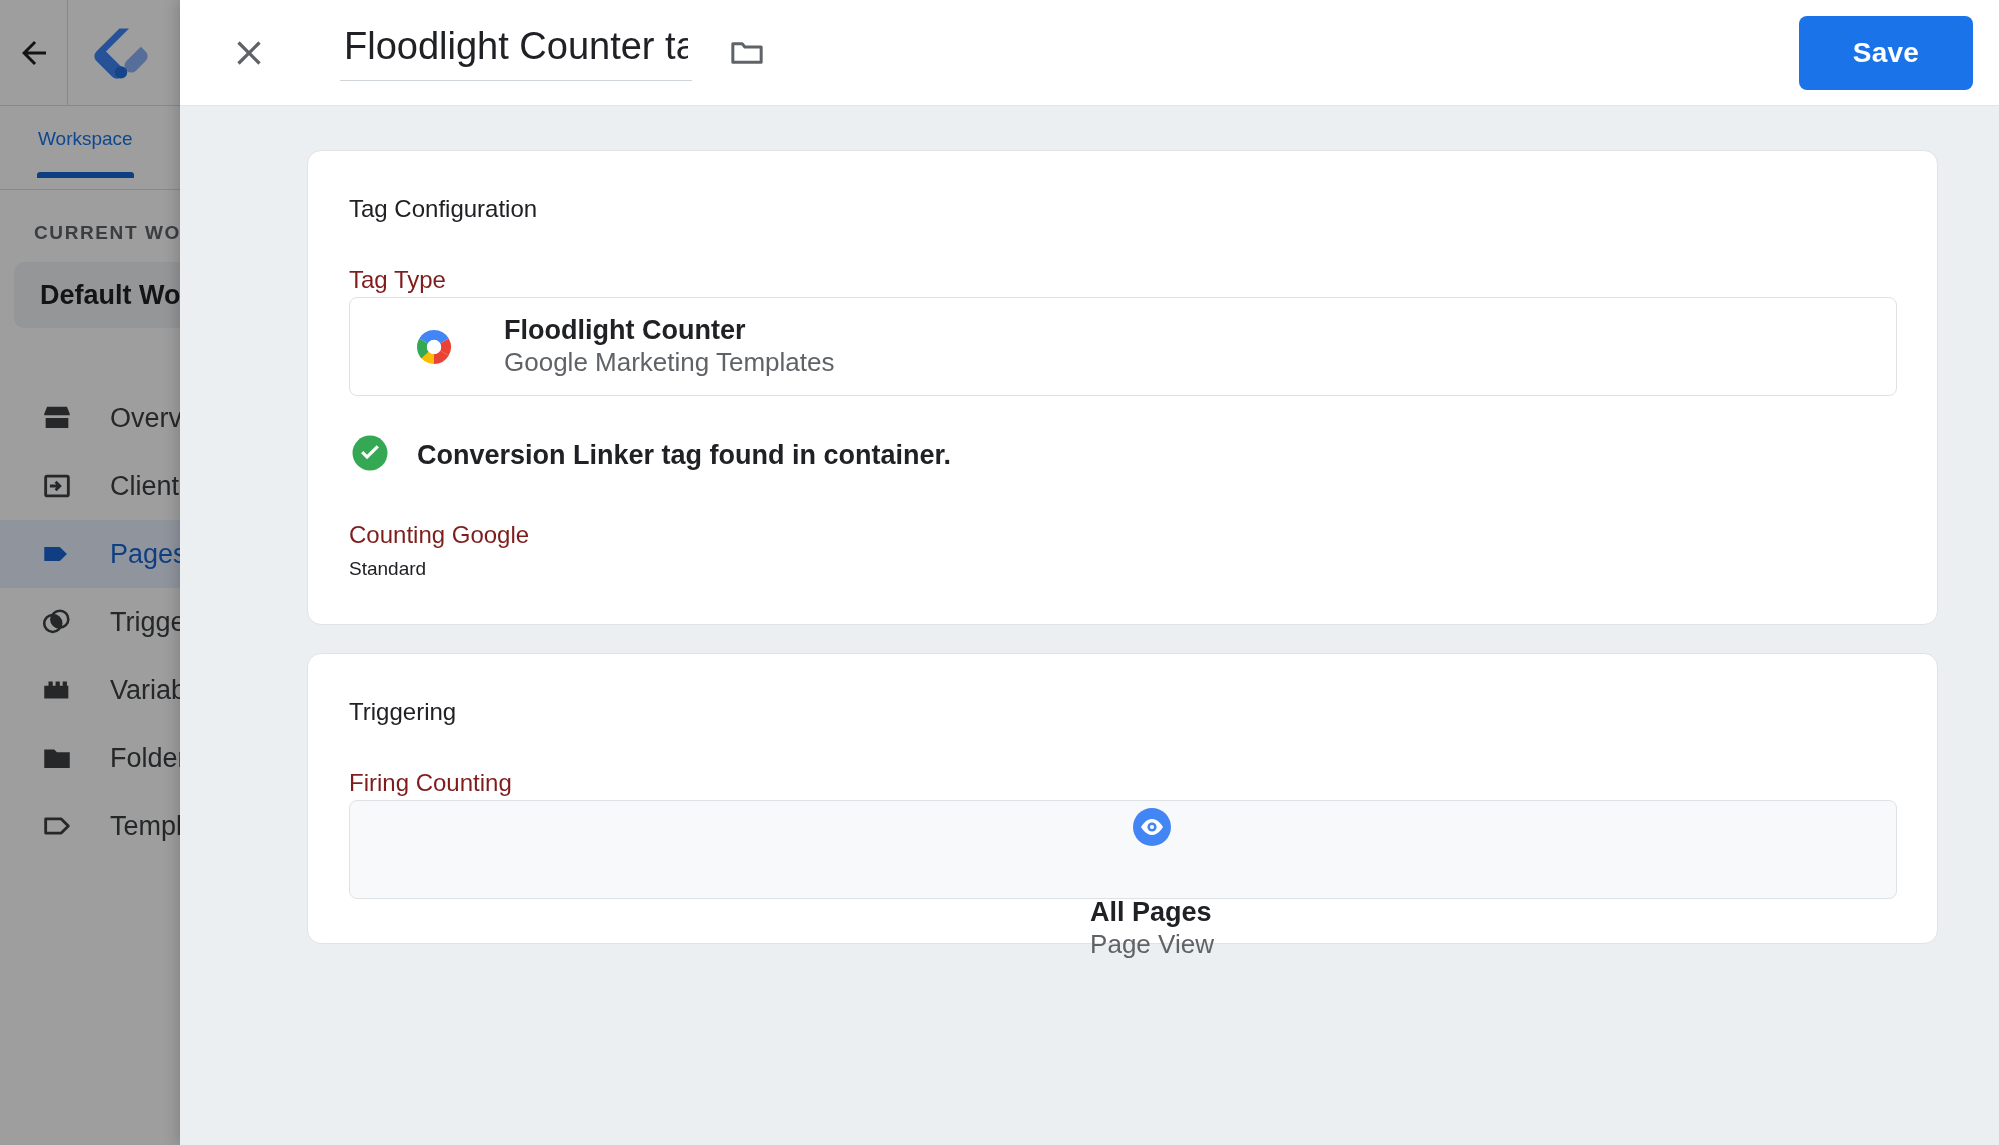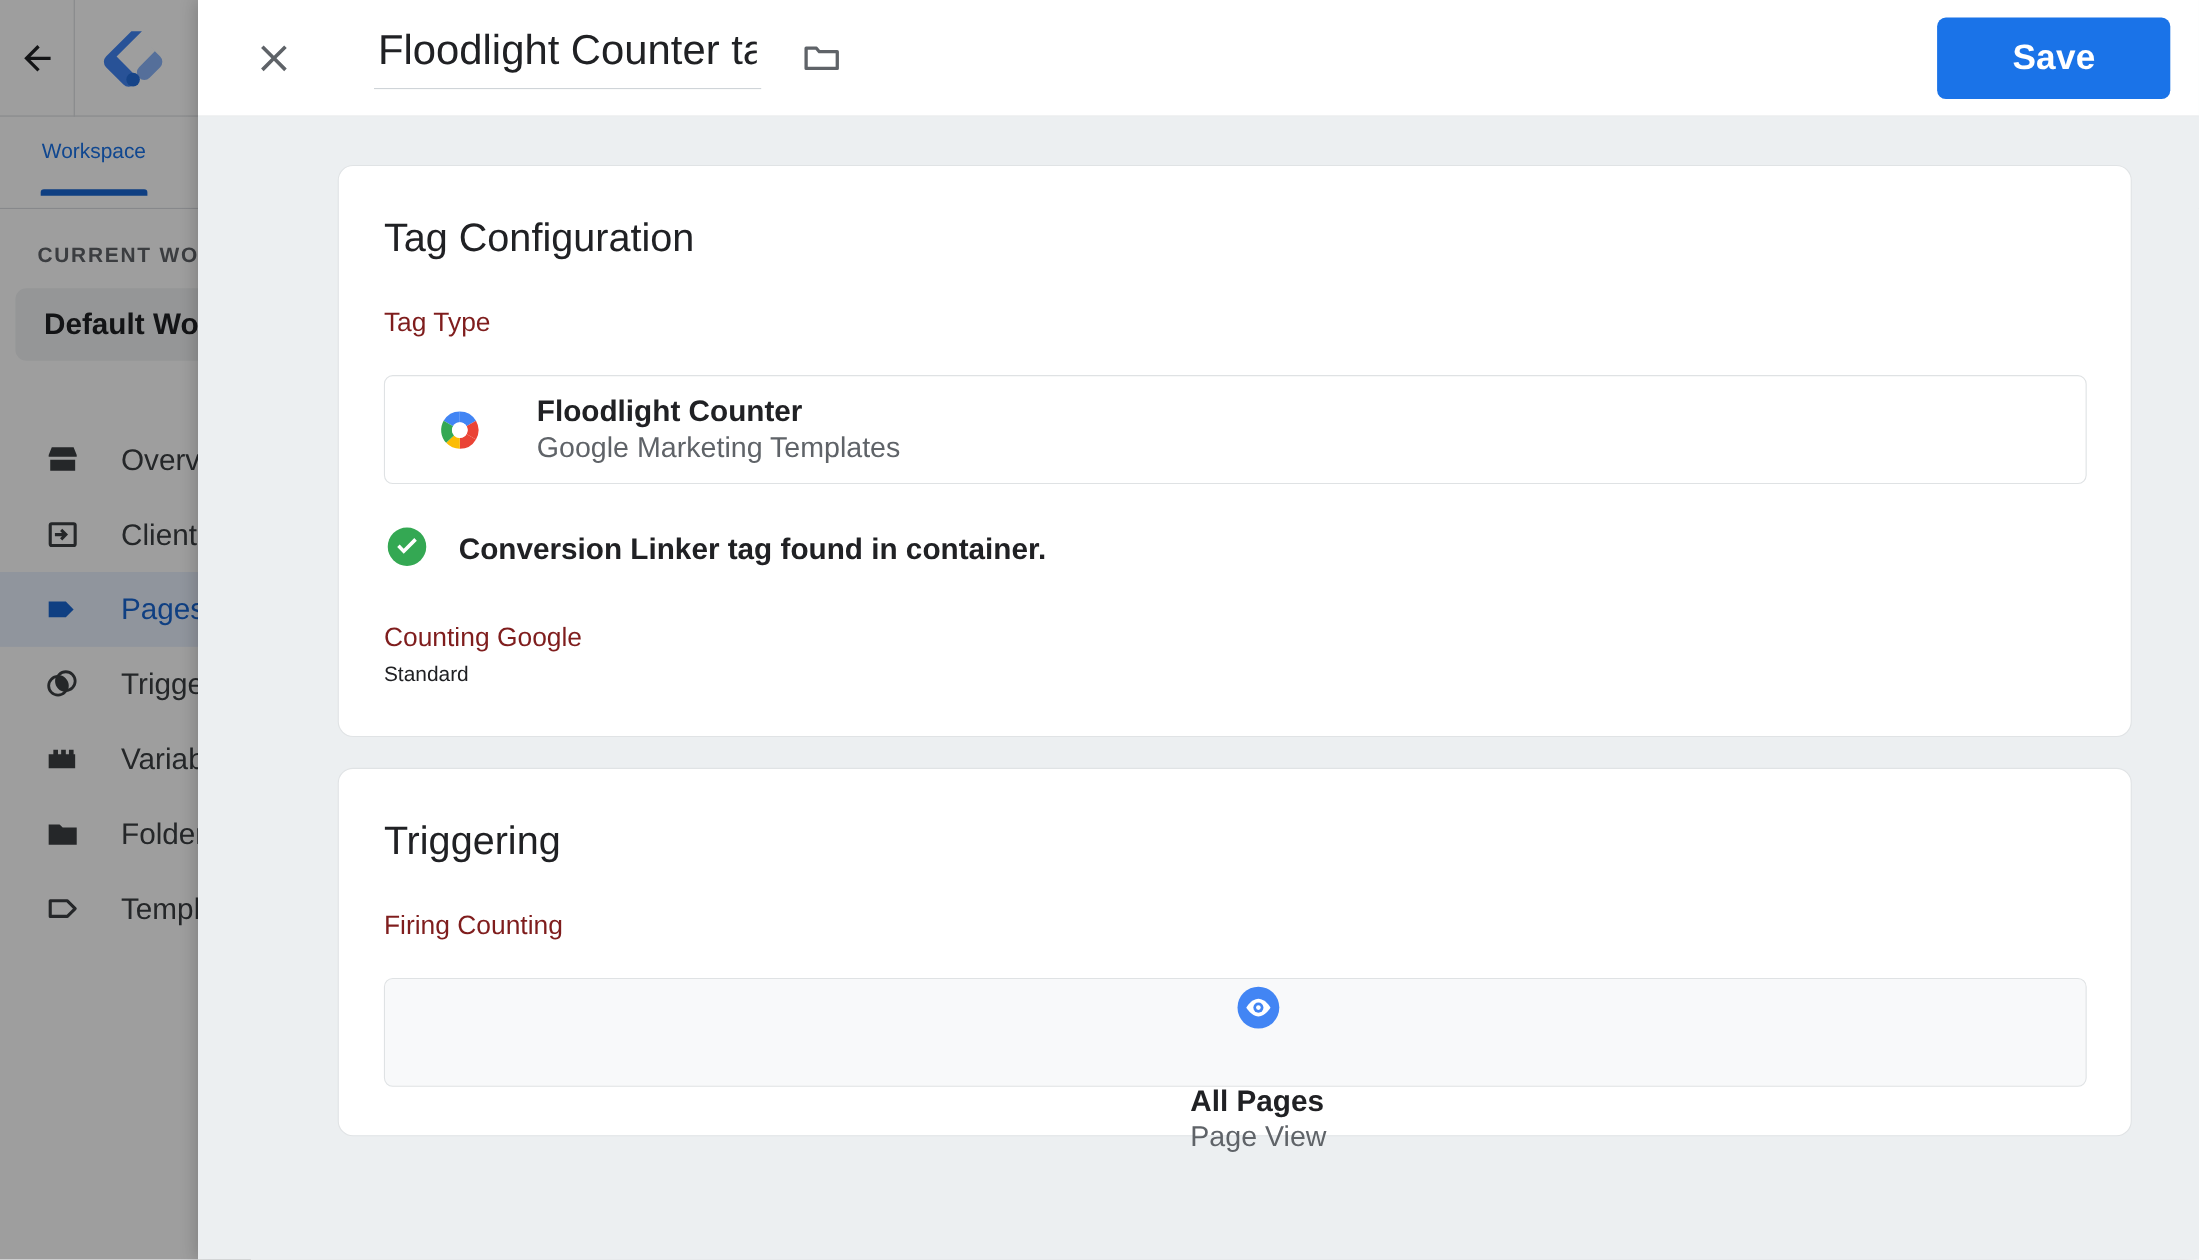--- a/index.html
+++ b/index.html
@@ -116,52 +116,52 @@
     padding: 0 4px 12px 4px; width: 352px;
   }
   .folder-btn {
     margin-left: 30px; width: 50px; height: 50px;
     display: flex; align-items: center; justify-content: center; cursor: pointer;
   }
   .header-spacer { flex: 1 1 auto; }
   .save-btn {
     background: #1a73e8; color: #ffffff;
     font-family: "Liberation Sans", sans-serif;
-    font-size: 32px; font-weight: 700;
+    font-size: 28px; font-weight: 700;
     border: none; border-radius: 8px;
-    height: 74px; padding: 0 68px; cursor: pointer;
+    height: 74px; padding: 0 54px; cursor: pointer;
     letter-spacing: 0.2px;
   }
 
   .modal-body {
     flex: 1 1 auto; overflow: hidden;
     padding: 44px 61px 0 127px;
   }
   .card {
     background: #ffffff;
     border: 1px solid #e0e3e5;
     border-radius: 14px;
     padding: 44px 40px 44px 41px;
     margin-bottom: 28px;
   }
   .card-title {
-    font-size: 36px; color: #202124; font-weight: 400;
+    font-size: 24px; color: #202124; font-weight: 400;
   }
   .field-label {
     font-size: 24px; color: #7f1d1d; margin-top: 43px;
   }
   .field-value {
     font-size: 19px; color: #202124; margin-top: 9px;
   }
 
   .select-box {
-    margin-top: 33px;
+    margin-top: 3px;
     border: 1px solid #dfe2e4; border-radius: 8px;
     height: 99px; display: flex; align-items: center;
-    padding-left: 42px; gap: 44px;
+    padding-left: 58px; gap: 44px;
   }
   .select-box.filled { background: #f8f9fa; flex-direction: column; }
   .box-icon { width: 52px; height: 52px; flex: 0 0 52px; display: flex; align-items: center; justify-content: center; }
   .box-texts { display: flex; flex-direction: column; justify-content: center; gap: 2px; }
   .box-primary { font-size: 27px; font-weight: 700; color: #202124; line-height: 1.15; }
   .box-secondary { font-size: 26px; color: #5f6368; line-height: 1.15; }
 
   .linker-row {
     margin-top: 36px; display: flex; align-items: center; gap: 26px;
   }

